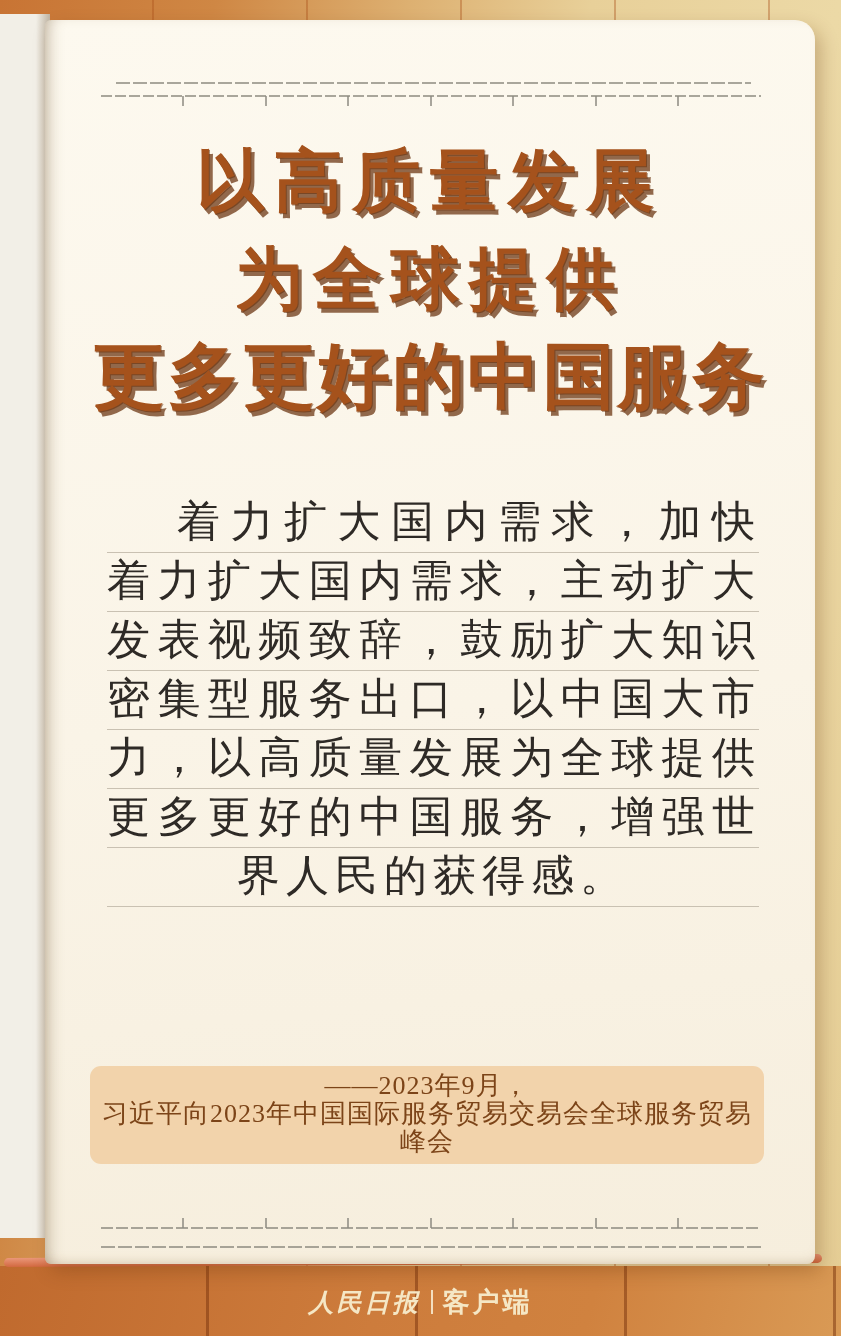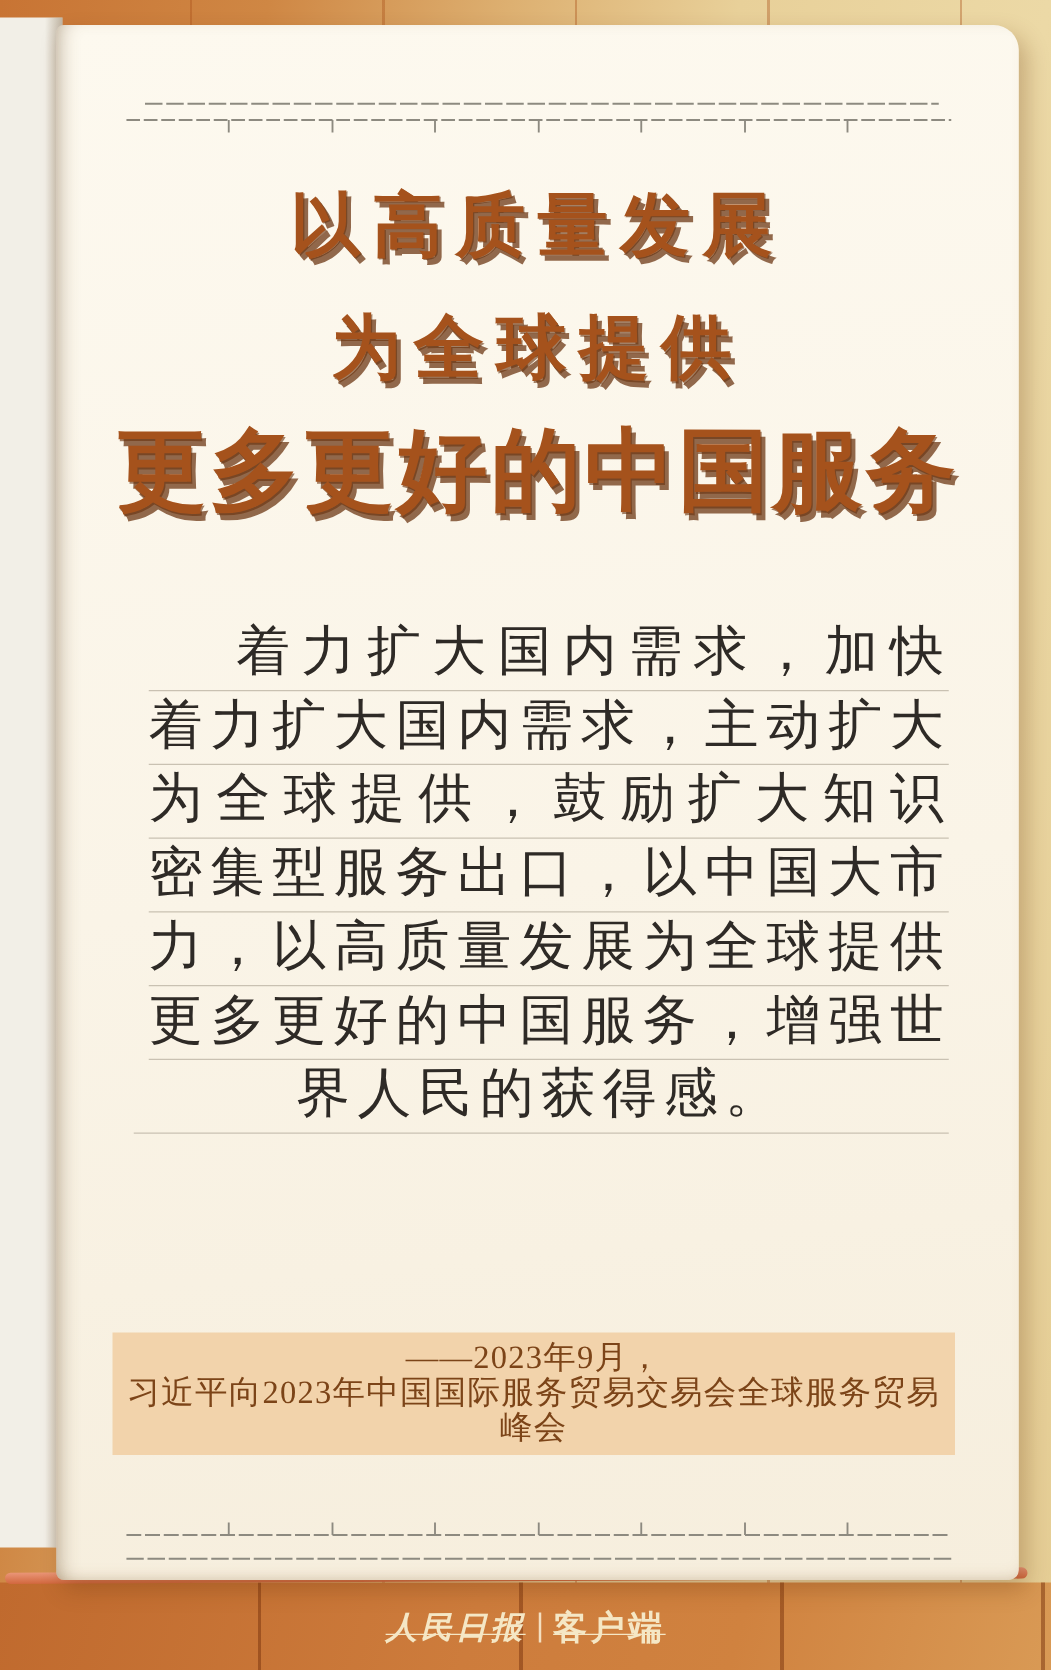--- a/index.html
+++ b/index.html
@@ -81,66 +81,65 @@
   .title {
     position: absolute;
     left: 0; top: 112px;
     width: 100%;
     text-align: center;
     color: #a5521c;
     font-weight: 700;
     text-shadow: 4px 5px 0 rgba(104, 48, 12, 0.72), 1px 1px 0 rgba(104, 48, 12, 0.6);
   }
   .title-line { line-height: 98px; white-space: nowrap; }
-  .title-line.big { font-size: 56px; letter-spacing: 10px; }
+  .title-line.big { font-size: 68px; letter-spacing: 10px; }
   .title-line.wide { font-size: 72px; letter-spacing: 3px; }
 
   
   .body-text {
     position: absolute;
     left: 62px; top: 474px;
     width: 652px;
     color: #2e2a26;
     font-size: 43px;
   }
   .text-row {
     height: 59px;
     line-height: 55px;
     border-bottom: 1px solid #c9c1b2;
     letter-spacing: 4px;
     white-space: nowrap;
     overflow: visible;
   }
-  .text-row.justify { text-align: justify; text-align-last: justify; white-space: normal; margin-left: 12px; }
+  .text-row.justify { text-align: justify; text-align-last: justify; white-space: normal; }
   .text-row.indent { text-indent: 70px; }
   .text-row.last { text-align: center; letter-spacing: 6px; }
 
   
   .attribution {
     position: absolute;
     left: 45px; top: 1046px;
     width: 674px;
     padding: 6px 0 8px 0;
     background: #f2d3ab;
-    border-radius: 0;
+    border-radius: 11px;
     text-align: center;
     color: #7c4418;
     font-size: 26px;
     line-height: 28px;
     letter-spacing: 1px;
   }
 
   
   .footer-logo {
     position: absolute;
     left: 0; top: 1284px;
     width: 841px;
     text-align: center;
     color: #f5e7c5;
-    text-decoration: underline;
   }
   .footer-logo .wordmark {
     font-family: "DejaVu Serif", serif;
     font-style: italic;
     font-weight: 700;
     font-size: 25px;
     letter-spacing: 3px;
     vertical-align: middle;
   }
   .footer-logo .logo-divider {
@@ -187,21 +186,21 @@
 
     <div class="title">
       <div class="title-line big">以高质量发展</div>
       <div class="title-line big">为全球提供</div>
       <div class="title-line wide">更多更好的中国服务</div>
     </div>
 
     <div class="body-text">
       <div class="text-row justify indent">着力扩大国内需求，加快</div>
       <div class="text-row justify">着力扩大国内需求，主动扩大</div>
-      <div class="text-row justify">为全球提供，鼓励扩大知识</div>
+      <div class="text-row justify">发表视频致辞，鼓励扩大知识</div>
       <div class="text-row justify">密集型服务出口，以中国大市</div>
       <div class="text-row justify">力，以高质量发展为全球提供</div>
       <div class="text-row justify">更多更好的中国服务，增强世</div>
       <div class="text-row last">界人民的获得感。</div>
     </div>
 
     <div class="attribution">
       <div>——2023年9月，</div>
       <div>习近平向2023年中国国际服务贸易交易会全球服务贸易峰会</div>
     </div>

